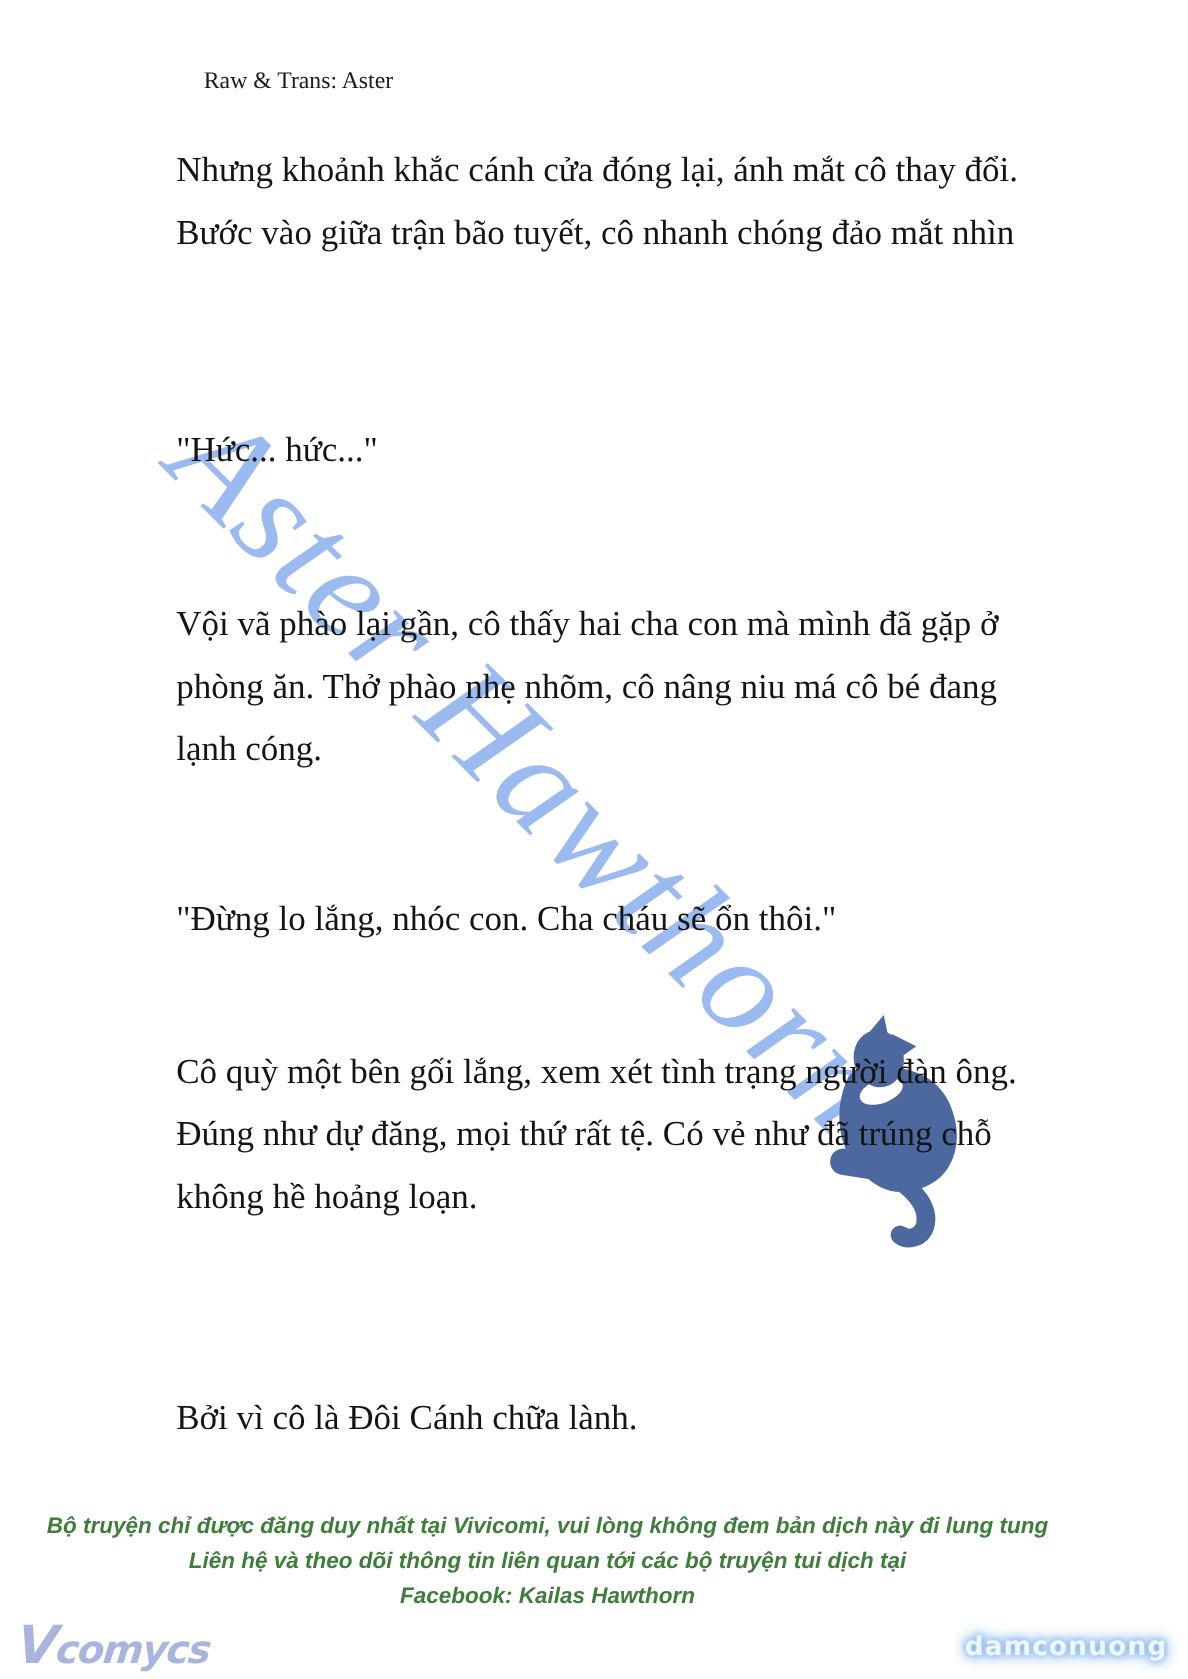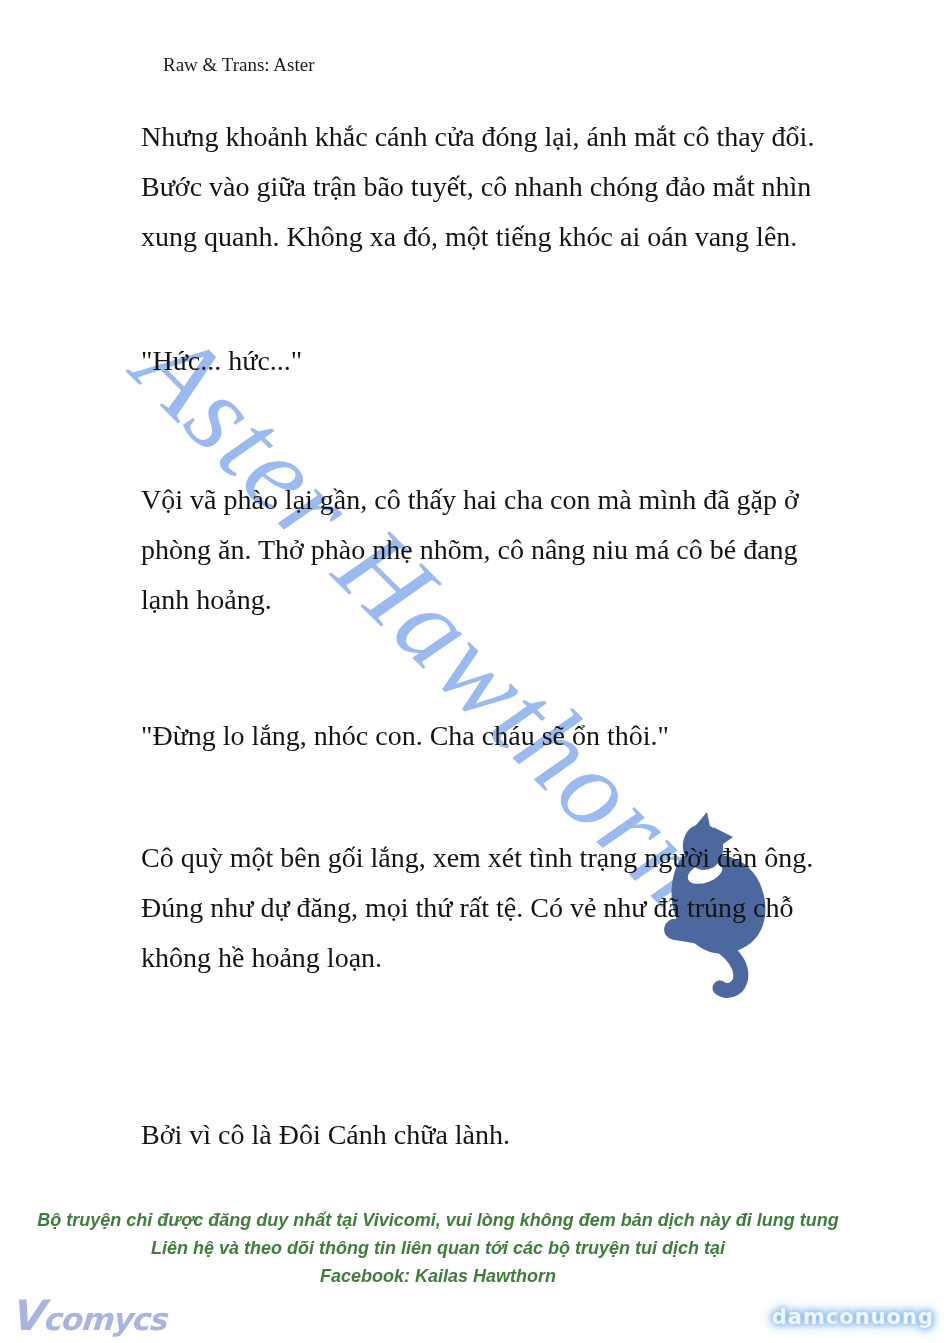--- a/index.html
+++ b/index.html
@@ -138,31 +138,30 @@
 
     <ellipse cx="40" cy="38" rx="20" ry="23" fill="currentColor" transform="rotate(-12 40 38)"></ellipse>
 
     <polygon points="28,22 44,3 48,22" fill="currentColor"></polygon>
     <polygon points="50,18 70,28 56,38" fill="currentColor"></polygon>
   </svg>
 
   <div class="para p1">
     <div class="line">Nhưng khoảnh khắc cánh cửa đóng lại, ánh mắt cô thay đổi.</div>
     <div class="line">Bước vào giữa trận bão tuyết, cô nhanh chóng đảo mắt nhìn</div>
-    <div class="line">xung quanh. Không xa đó, một tiếng khóc ai oán vang lên.</div>
   </div>
 
   <div class="para p2">
     <div class="line">"Hức... hức..."</div>
   </div>
 
   <div class="para p3">
     <div class="line">Vội vã phào lại gần, cô thấy hai cha con mà mình đã gặp ở</div>
     <div class="line">phòng ăn. Thở phào nhẹ nhõm, cô nâng niu má cô bé đang</div>
-    <div class="line">lạnh hoảng.</div>
+    <div class="line">lạnh cóng.</div>
   </div>
 
   <div class="para p4">
     <div class="line">"Đừng lo lắng, nhóc con. Cha cháu sẽ ổn thôi."</div>
   </div>
 
   <div class="para p5">
     <div class="line">Cô quỳ một bên gối lắng, xem xét tình trạng người đàn ông.</div>
     <div class="line">Đúng như dự đăng, mọi thứ rất tệ. Có vẻ như đã trúng chỗ</div>
     <div class="line">không hề hoảng loạn.</div>

